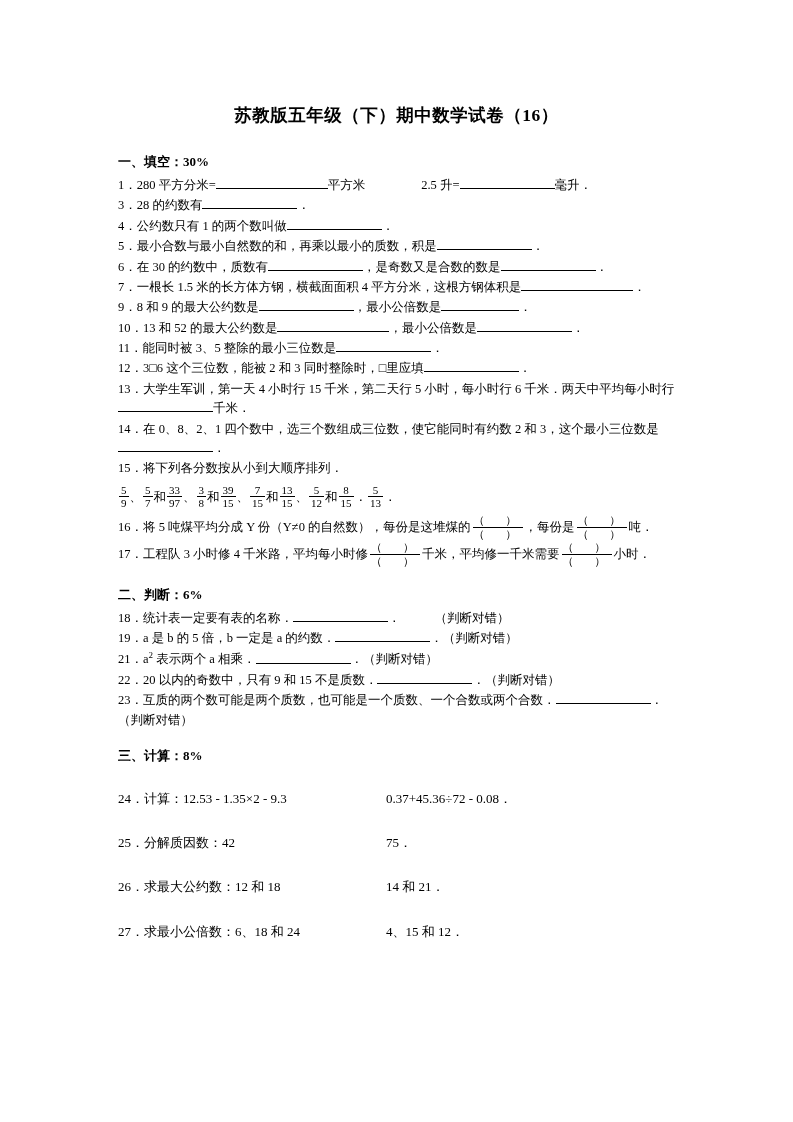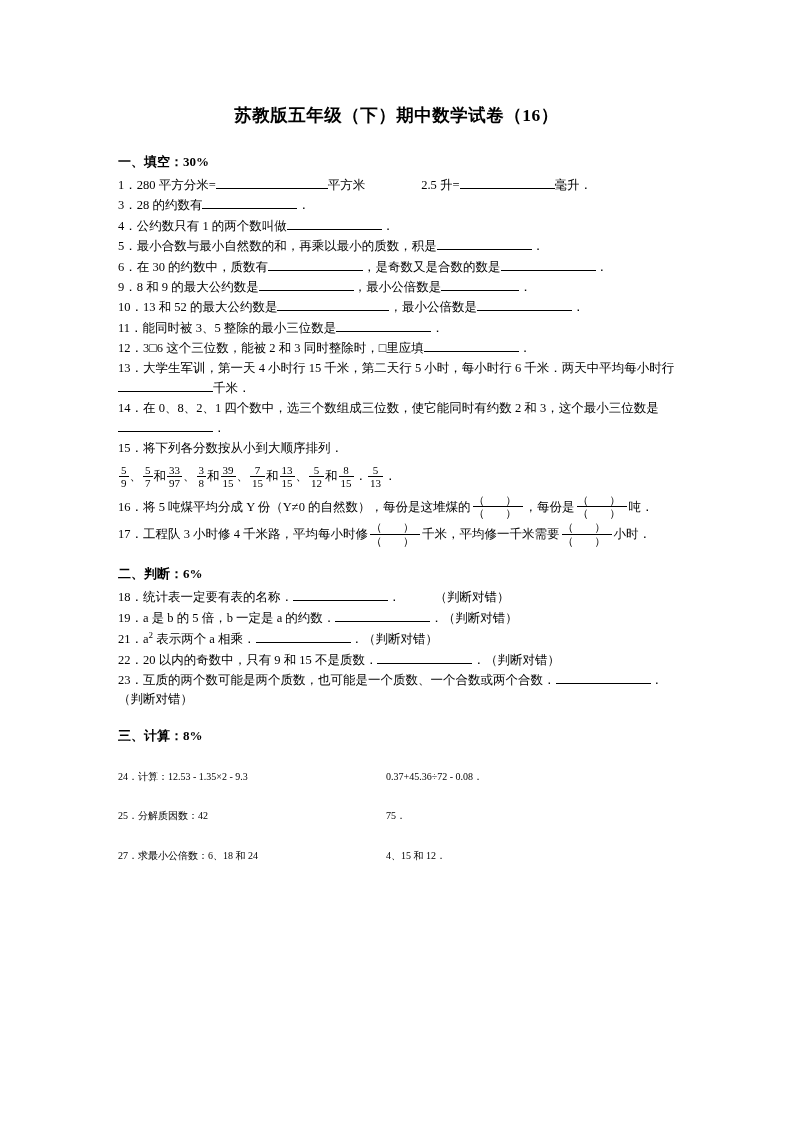--- a/index.html
+++ b/index.html
@@ -97,21 +97,21 @@
   .fraclist {
     font-size: 12.5px;
     line-height: 2.6;
     margin: 2px 0 2px 0;
   }
   .sup {
     font-size: 9px;
     vertical-align: super;
   }
   .calc-row {
-    font-size: 10px;
+    font-size: 13px;
     line-height: 1.55;
     display: flex;
     margin-top: 24px;
   }
   .calc-row .left {
     width: 268px;
     flex: 0 0 268px;
   }
   .calc-row .right {
     flex: 1;
@@ -140,20 +140,23 @@
   </p>
 
   <p class="q">
     <span>5．</span><span>最小合数与最小自然数的和，再乘以最小的质数，积是</span><span class="blank b-lg"></span><span>．</span>
   </p>
 
   <p class="q">
     <span>6．</span><span>在 30 的约数中，质数有</span><span class="blank b-lg"></span><span>，是奇数又是合数的数是</span><span class="blank b-lg"></span><span>．</span>
   </p>
 
+  <p class="q">
+    <span>7．</span><span>一根长 1.5 米的长方体方钢，横截面面积 4 平方分米，这根方钢体积是</span><span class="blank b-xl"></span><span>．</span>
+  </p>
 
 
   <p class="q">
     <span>9．</span><span>8 和 9 的最大公约数是</span><span class="blank b-lg"></span><span>，最小公倍数是</span><span class="blank b-md"></span><span>．</span>
   </p>
 
   <p class="q">
     <span>10．</span><span>13 和 52 的最大公约数是</span><span class="blank b-xl"></span><span>，最小公倍数是</span><span class="blank b-lg"></span><span>．</span>
   </p>
 
@@ -221,19 +224,23 @@
   <div class="calc-row">
     <div class="left"><span>24．</span><span>计算：12.53 - 1.35×2 - 9.3</span></div>
     <div class="right">0.37+45.36÷72 - 0.08．</div>
   </div>
 
   <div class="calc-row">
     <div class="left"><span>25．</span><span>分解质因数：42</span></div>
     <div class="right">75．</div>
   </div>
 
+  <div class="calc-row">
+    <div class="left"><span>26．</span><span>求最大公约数：12 和 18</span></div>
+    <div class="right">14 和 21．</div>
+  </div>
 
   <div class="calc-row">
     <div class="left"><span>27．</span><span>求最小公倍数：6、18 和 24</span></div>
     <div class="right">4、15 和 12．</div>
   </div>
 
 </div>
 
 </body></html>

